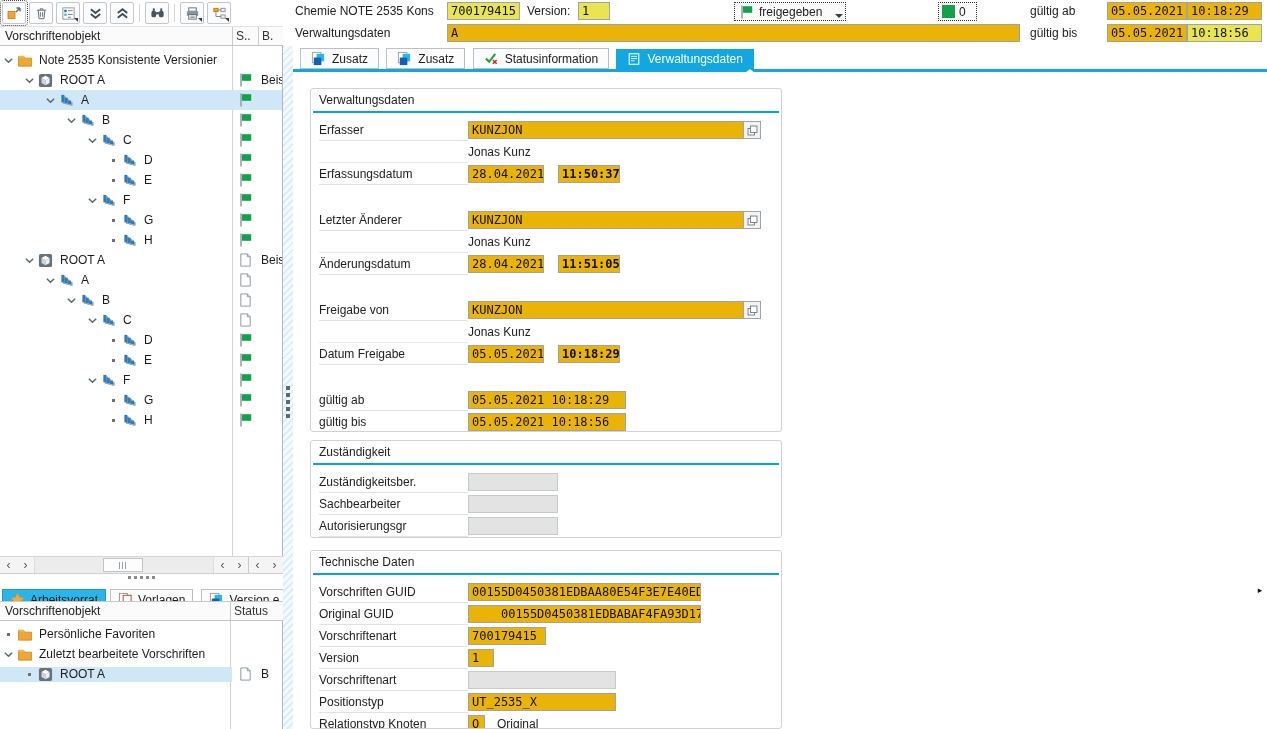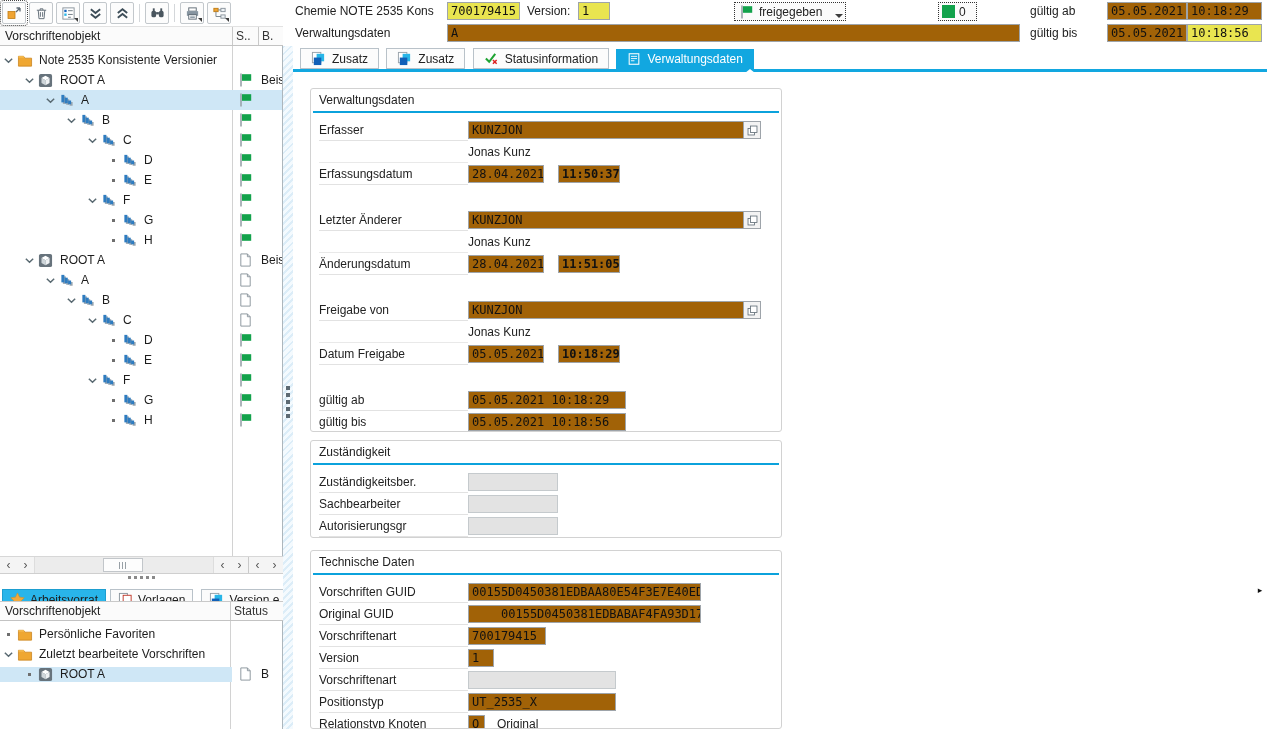--- a/index.html
+++ b/index.html
@@ -53,21 +53,21 @@
   .tab-overflow{position:absolute;right:1px;top:583px;width:12px;height:14px;border:none;background:transparent;color:#111;font-size:9px;padding:0;}
   .bottom-header{position:absolute;left:0;top:601px;width:283px;height:20px;background:#fbfbfb;border-top:1px solid #c9c9c9;border-bottom:1px solid #c3c3c3;box-sizing:border-box;}
   .bottom-header .th-col{border-left:1px solid #c9c9c9;}
   .bottom-body{position:absolute;left:0;top:621px;width:283px;height:108px;background:#fff;overflow:hidden;border-right:1px solid #adb6bc;box-sizing:border-box;padding-top:3px;}
   .bottom-body::before{content:'';position:absolute;left:230px;top:0;bottom:0;width:1px;background:#d2d2d2;}
 
   
   .main{position:absolute;left:293px;top:0;width:974px;height:729px;}
   .hrow{position:absolute;left:0;right:0;height:20px;}
   .hlabel{position:absolute;top:0;line-height:19px;color:#222;white-space:nowrap;}
-  .fld{display:inline-block;height:18px;line-height:16px;background:#a16207;border:1px solid #9ea4aa;padding:0 3px;box-sizing:border-box;font-family:"DejaVu Sans Mono",monospace;font-size:12px;color:#111;white-space:nowrap;overflow:hidden;vertical-align:top;}
+  .fld{display:inline-block;height:18px;line-height:16px;background:#eab308;border:1px solid #9ea4aa;padding:0 3px;box-sizing:border-box;font-family:"DejaVu Sans Mono",monospace;font-size:12px;color:#111;white-space:nowrap;overflow:hidden;vertical-align:top;}
   .hrow .fld{position:absolute;top:0;}
   .fld.hl{background:#e9e550;}
   .fld.dis{background:#e3e3e3;border-color:#c5cacd;}
   .status-ctl{position:absolute;top:0;height:19px;border:1px dotted #333;background:#fbfbfb;display:flex;align-items:center;gap:4px;padding:0 14px 0 4px;box-sizing:border-box;}
   .ctl-dd{position:absolute;right:2px;bottom:2px;width:0;height:0;border-left:4px solid transparent;border-right:4px solid transparent;border-top:4px solid #3c3c3c;}
   .count-ctl{position:absolute;top:0;height:19px;border:1px dotted #333;background:#fbfbfb;display:flex;align-items:center;gap:4px;padding:0 6px 0 3px;box-sizing:border-box;}
   .green-sq{width:13px;height:13px;background:#12a24b;display:inline-block;}
 
   
   .tabbar{position:absolute;left:0;top:48px;right:0;height:21px;padding-left:7px;white-space:nowrap;}

